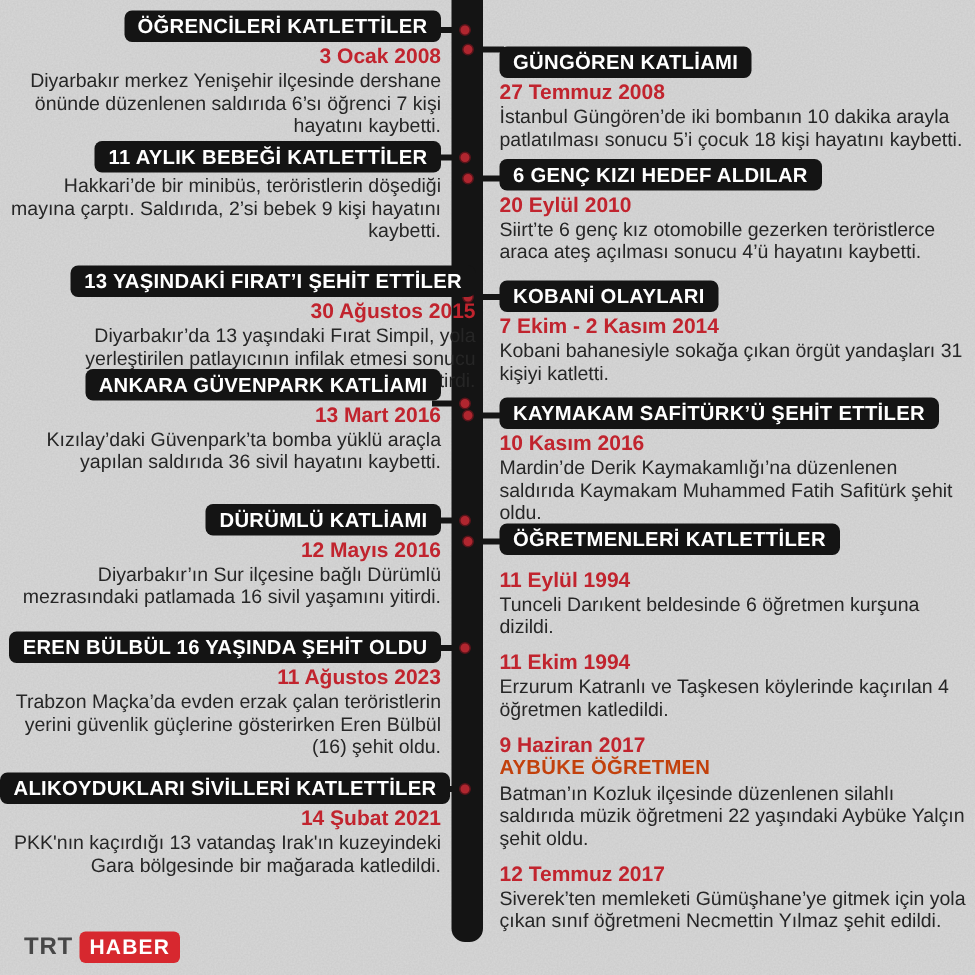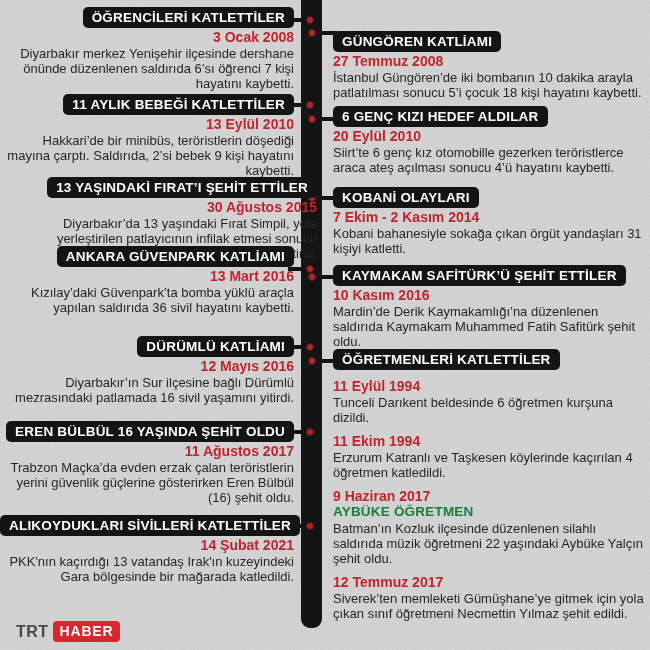--- a/index.html
+++ b/index.html
@@ -49,21 +49,21 @@
   .date{
     color:#c1242e;font-weight:bold;font-size:14px;line-height:15px;
     margin-top:2px;
   }
   .body{
     color:#262626;font-size:13px;line-height:15px;font-weight:500;
     margin-top:1px;
   }
   .sub-entry{margin-top:9px;}
   .sub-name{
-    color:#15803d;font-weight:bold;font-size:13.5px;line-height:16px;
+    color:#c2410c;font-weight:bold;font-size:13.5px;line-height:16px;
     letter-spacing:.2px;
   }
 
   
   .logo{position:absolute;left:16px;top:621px;z-index:6;display:flex;align-items:center;}
   .logo-trt{
     color:#474747;font-weight:bold;font-size:16px;letter-spacing:.5px;
     margin-right:4px;
   }
   .logo-haber{
@@ -116,21 +116,20 @@
   <div class="col col-left">
 
     <div class="entry" style="top:7px;">
       <div><span class="pill">ÖĞRENCİLERİ KATLETTİLER</span></div>
       <div class="date">3 Ocak 2008</div>
       <div class="body">Diyarbakır merkez Yenişehir ilçesinde dershane önünde düzenlenen saldırıda 6’sı öğrenci 7 kişi hayatını kaybetti.</div>
     </div>
 
     <div class="entry" style="top:94px;">
       <div><span class="pill">11 AYLIK BEBEĞİ KATLETTİLER</span></div>
-      <div class="date">13 Eylül 2010</div>
       <div class="body">Hakkari’de bir minibüs, teröristlerin döşediği mayına çarptı. Saldırıda, 2’si bebek 9 kişi hayatını kaybetti.</div>
     </div>
 
     <div class="entry" style="top:177px;padding-left:23px;">
       <div><span class="pill">13 YAŞINDAKİ FIRAT’I ŞEHİT ETTİLER</span></div>
       <div class="date">30 Ağustos 2015</div>
       <div class="body">Diyarbakır’da 13 yaşındaki Fırat Simpil, yola yerleştirilen patlayıcının infilak etmesi sonucu yaşamını yitirdi.</div>
     </div>
 
     <div class="entry" style="top:246px;">
@@ -140,21 +139,21 @@
     </div>
 
     <div class="entry" style="top:336px;">
       <div><span class="pill">DÜRÜMLÜ KATLİAMI</span></div>
       <div class="date">12 Mayıs 2016</div>
       <div class="body">Diyarbakır’ın Sur ilçesine bağlı Dürümlü mezrasındaki patlamada 16 sivil yaşamını yitirdi.</div>
     </div>
 
     <div class="entry" style="top:421px;">
       <div><span class="pill">EREN BÜLBÜL 16 YAŞINDA ŞEHİT OLDU</span></div>
-      <div class="date">11 Ağustos 2017</div>
+      <div class="date">11 Ağustos 2023</div>
       <div class="body">Trabzon Maçka’da evden erzak çalan teröristlerin yerini güvenlik güçlerine gösterirken Eren Bülbül (16) şehit oldu.</div>
     </div>
 
     <div class="entry" style="top:515px;">
       <div><span class="pill">ALIKOYDUKLARI SİVİLLERİ KATLETTİLER</span></div>
       <div class="date">14 Şubat 2021</div>
       <div class="body">PKK'nın kaçırdığı 13 vatandaş Irak'ın kuzeyindeki Gara bölgesinde bir mağarada katledildi.</div>
     </div>
 
   </div>

